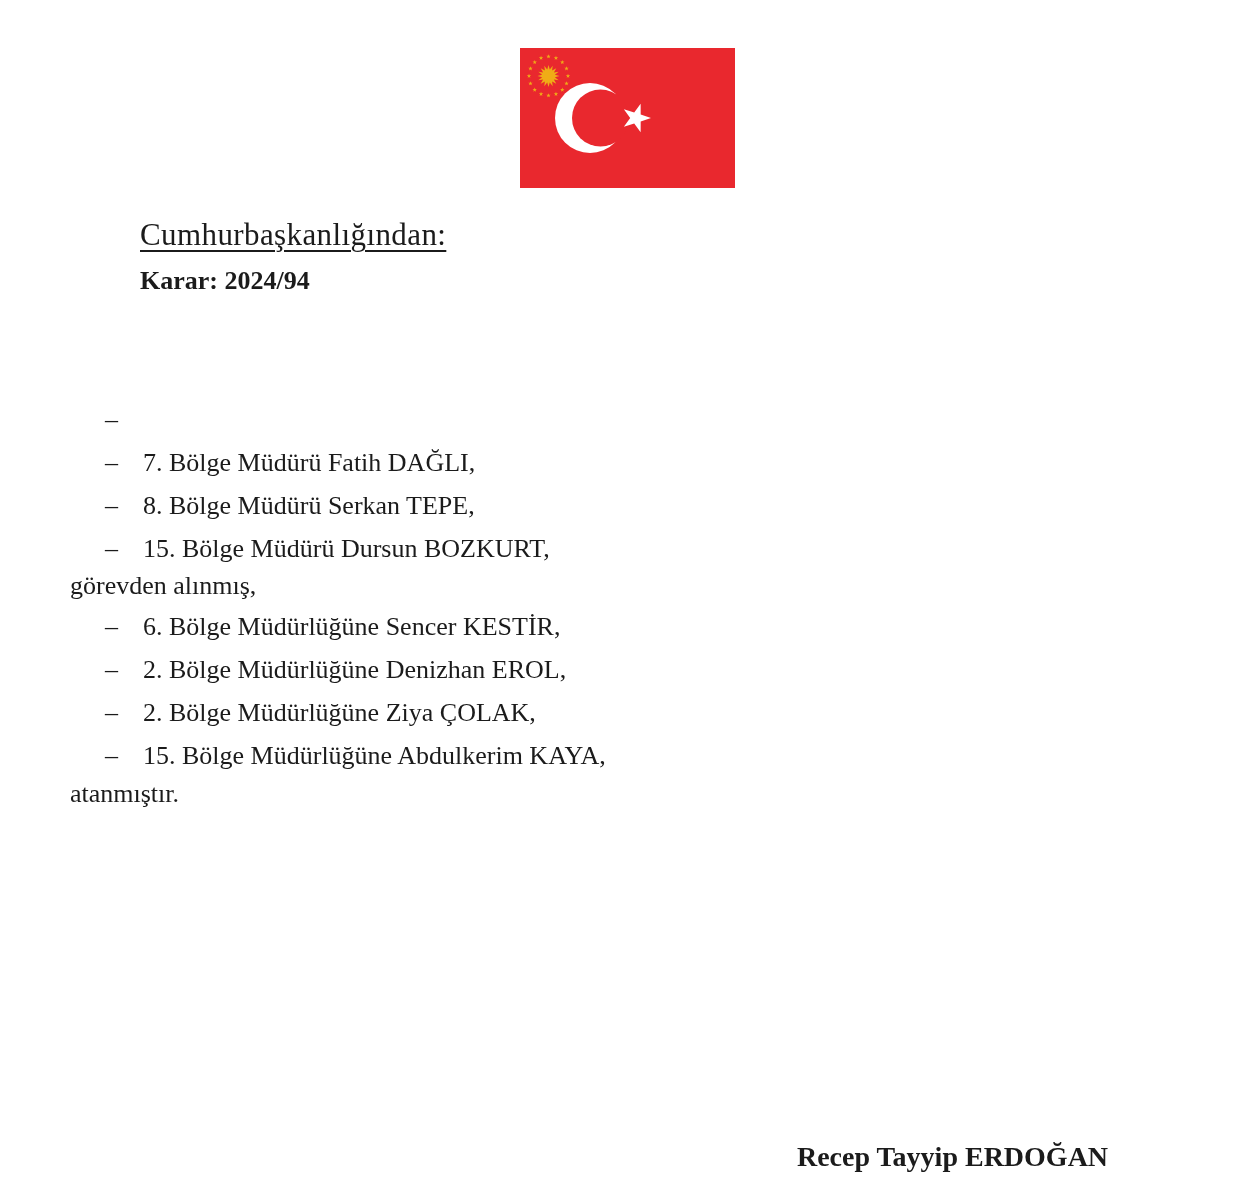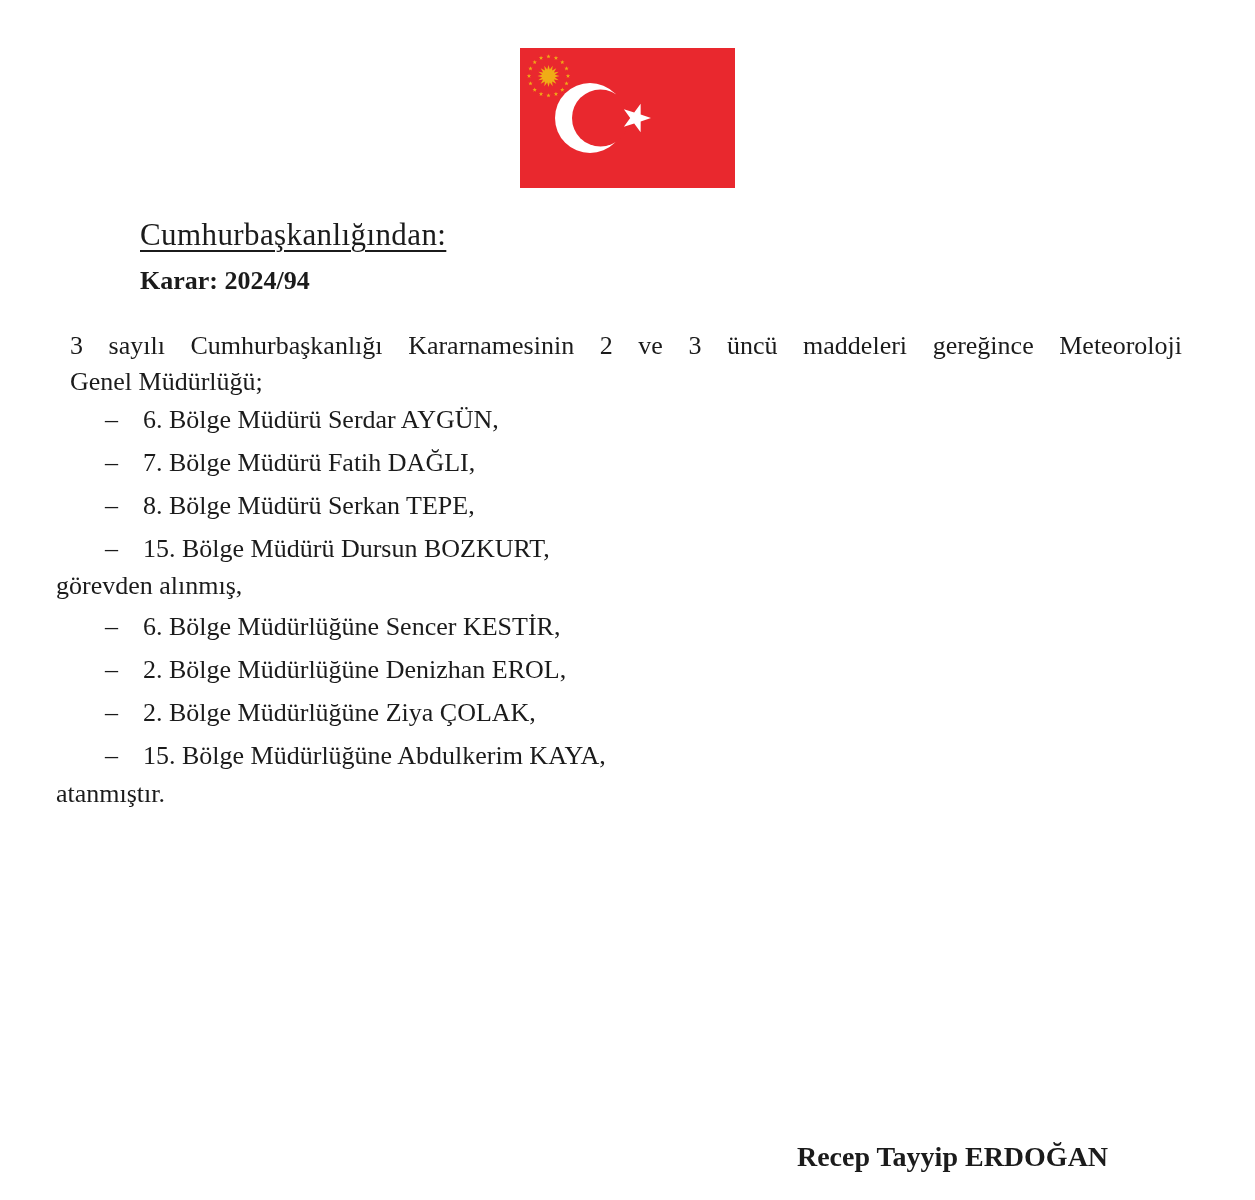--- a/index.html
+++ b/index.html
@@ -78,21 +78,21 @@
   }
   .dash-marker {
     position: absolute;
     left: 35px;
     top: 0;
     width: 30px;
     line-height: 43px;
     font-size: 26px;
   }
   .closing-line {
-    left: 56px;
+    left: 70px;
     font-size: 26px;
     line-height: 43px;
     white-space: nowrap;
     text-align: center;
   }
   .closing-dismissed { top: 528px; }
   .closing-appointed { top: 736px; }
 
   
   .date-line {
@@ -159,29 +159,24 @@
         <circle class="flag-field" cx="80.5" cy="70" r="28.5"></circle>
       </g>
       <polygon id="flag-star" class="flag-white" points="131.00,70.00 120.69,73.41 120.64,84.27 114.21,75.52 103.86,78.82 110.20,70.00 103.86,61.18 114.21,64.48 120.64,55.73 120.69,66.59"></polygon>
     </svg>
   </div>
 
   <div class="abs doc-heading">Cumhurbaşkanlığından:</div>
 
   <div class="abs decision-number">Karar: 2024/94</div>
 
-  <div class="abs intro">
-    <div class="justify-last">3 sayılı Cumhurbaşkanlığı Kararnamesinin 2 ve 3 üncü maddeleri gereğince Meteoroloji</div>
-    <div>Genel Müdürlüğü;</div>
-  </div>
 
   <div class="abs decree-list list-dismissed">
     <div class="decree-row">
       <span class="dash-marker">–</span>
-      <span>6. Bölge Müdürü Serdar AYGÜN,</span>
     </div>
     <div class="decree-row">
       <span class="dash-marker">–</span>
       <span>7. Bölge Müdürü Fatih DAĞLI,</span>
     </div>
     <div class="decree-row">
       <span class="dash-marker">–</span>
       <span>8. Bölge Müdürü Serkan TEPE,</span>
     </div>
     <div class="decree-row">

